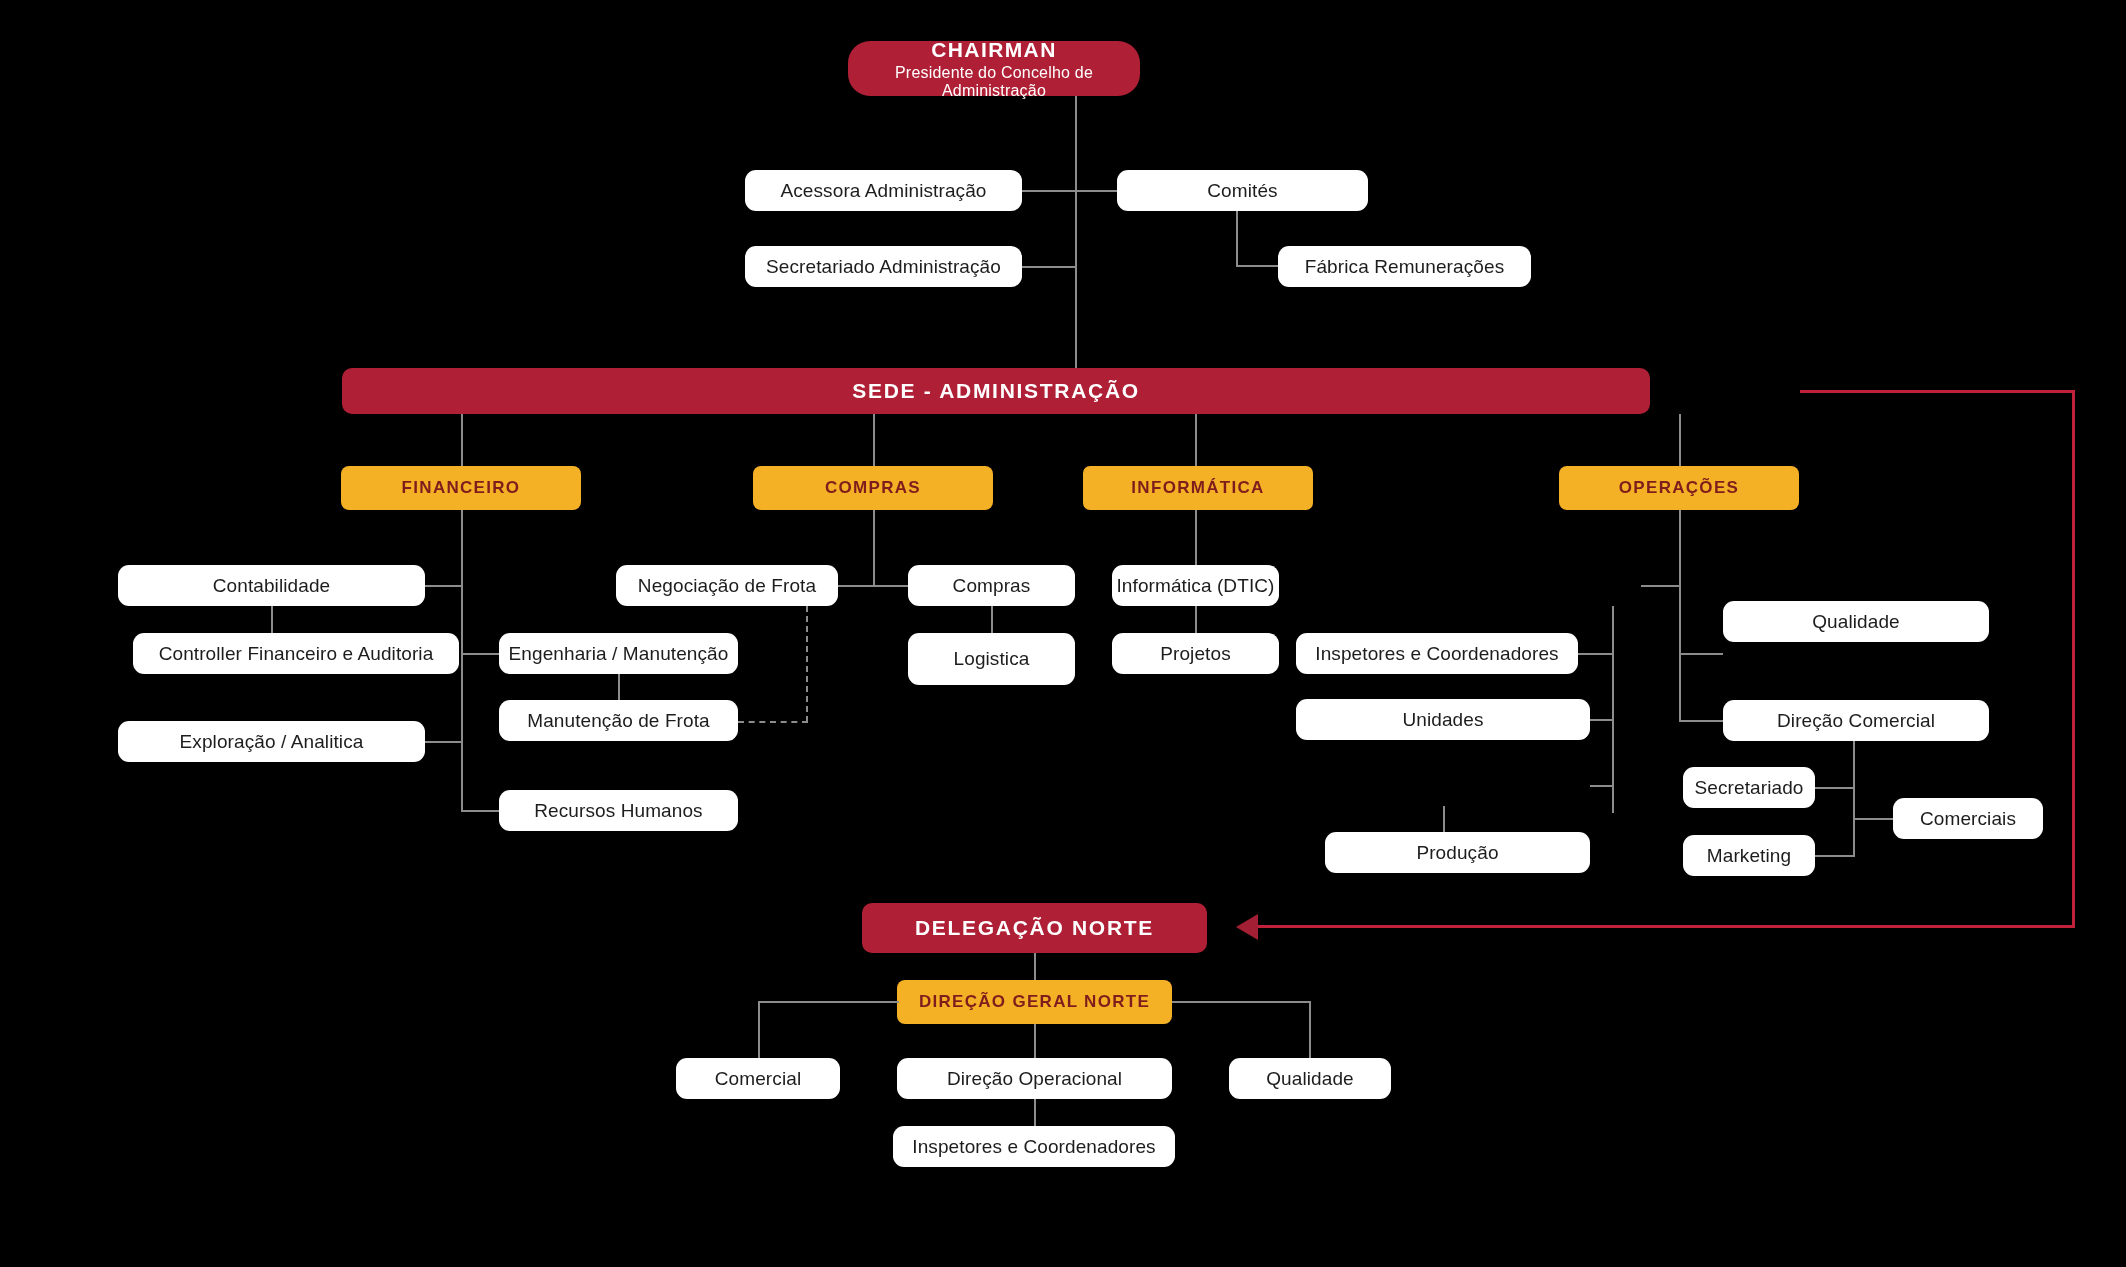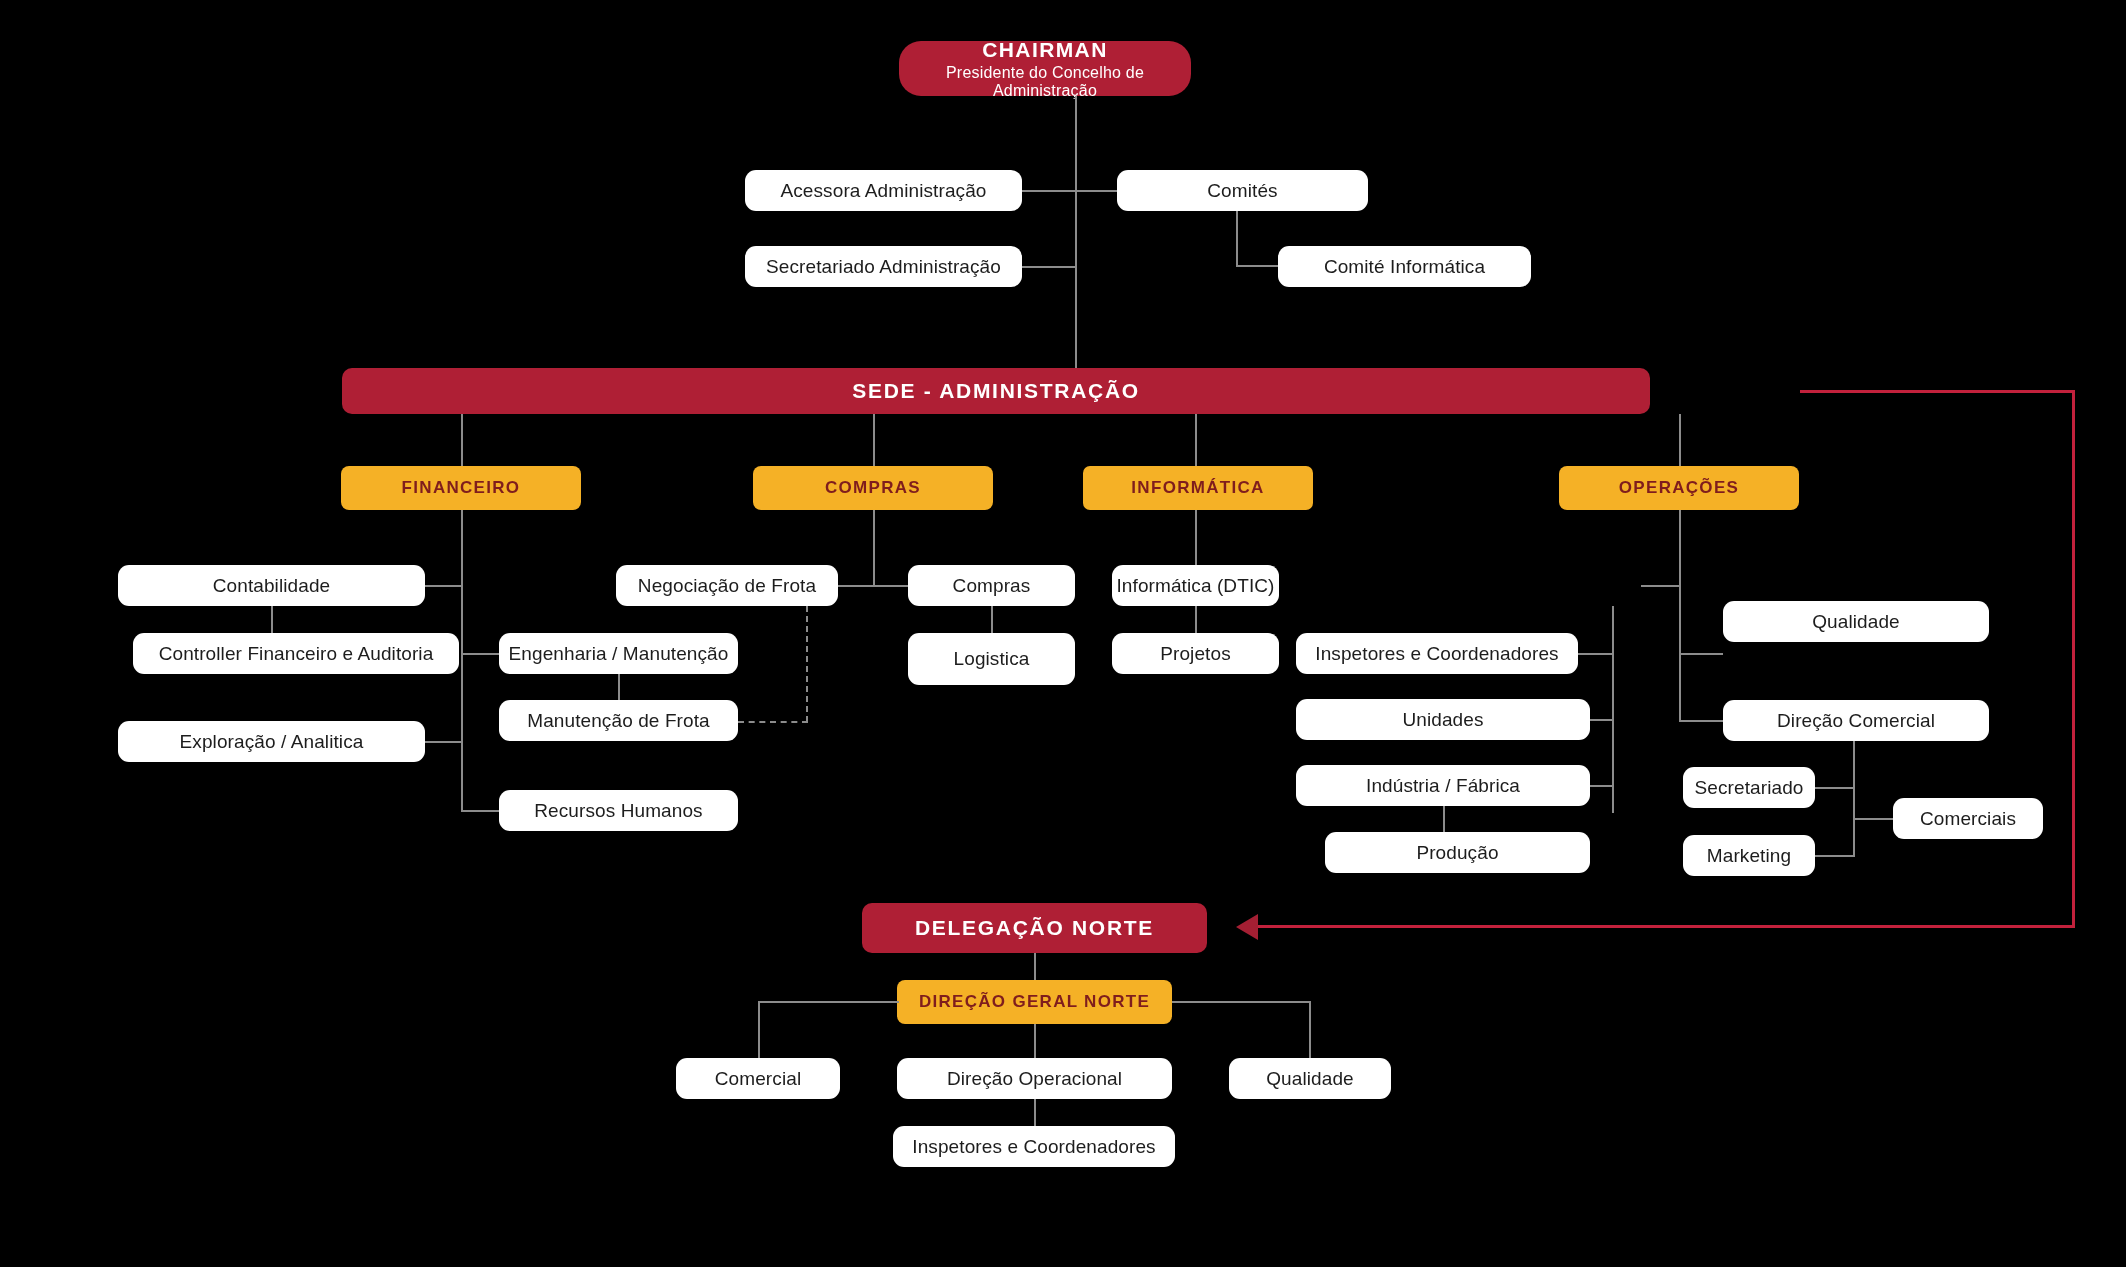--- a/index.html
+++ b/index.html
@@ -84,21 +84,21 @@
     font-weight:700;
     font-size:17px;
     letter-spacing:1.3px;
   }
 </style>
 </head>
 <body>
 
 <div id="stage">
 
-  <div class="node red" style="left:899px;top:41px;width:292px;height:55px;border-radius:22px;">
+  <div class="node red" style="left:848px;top:41px;width:292px;height:55px;border-radius:22px;">
     <span class="t-head">CHAIRMAN</span>
     <span class="t-sub">Presidente do Concelho de Administração</span>
   </div>
 
   <div class="ln v" style="left:1075px;top:96px;height:275px;"></div>
 
   <div class="ln h" style="left:1022px;top:190px;width:54px;"></div>
   <div class="ln h" style="left:1022px;top:266px;width:54px;"></div>
   <div class="ln h" style="left:1075px;top:190px;width:42px;"></div>
 
@@ -111,21 +111,21 @@
   </div>
 
   <div class="node white" style="left:1117px;top:170px;width:251px;height:41px;">
     <span>Comités</span>
   </div>
 
   <div class="ln v" style="left:1236px;top:211px;height:55px;"></div>
   <div class="ln h" style="left:1236px;top:265px;width:42px;"></div>
 
   <div class="node white" style="left:1278px;top:246px;width:253px;height:41px;">
-    <span>Comité Informática</span>
+    <span>Fábrica Remunerações</span>
   </div>
 
   <div class="node red" style="left:342px;top:368px;width:1308px;height:46px;">
     <span class="t-bar">SEDE  -  ADMINISTRAÇÃO</span>
   </div>
 
   <div class="redline h" style="left:1800px;top:390px;width:275px;"></div>
   <div class="redline v" style="left:2072px;top:390px;height:537px;"></div>
   <div class="redline h" style="left:1256px;top:925px;width:819px;"></div>
   <div class="arrow-head" style="left:1236px;top:914px;"></div>
@@ -222,23 +222,20 @@
   <div class="node white" style="left:1296px;top:633px;width:282px;height:41px;">
     <span>Inspetores e Coordenadores</span>
   </div>
 
   <div class="ln h" style="left:1590px;top:719px;width:24px;"></div>
   <div class="node white" style="left:1296px;top:699px;width:294px;height:41px;">
     <span>Unidades</span>
   </div>
 
   <div class="ln h" style="left:1590px;top:785px;width:24px;"></div>
-  <div class="node white" style="left:1296px;top:765px;width:294px;height:41px;">
-    <span>Indústria / Fábrica</span>
-  </div>
 
   <div class="ln v" style="left:1443px;top:806px;height:28px;"></div>
   <div class="node white" style="left:1325px;top:832px;width:265px;height:41px;">
     <span>Produção</span>
   </div>
 
   <div class="ln h" style="left:1679px;top:653px;width:44px;"></div>
   <div class="node white" style="left:1723px;top:601px;width:266px;height:41px;">
     <span>Qualidade</span>
   </div>

